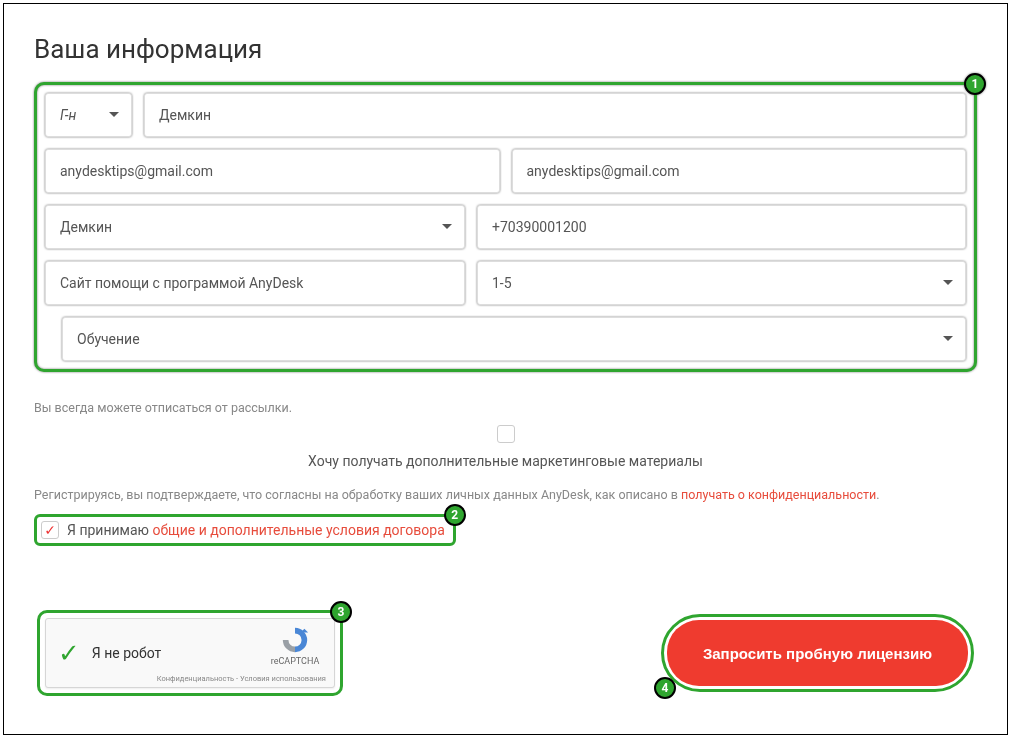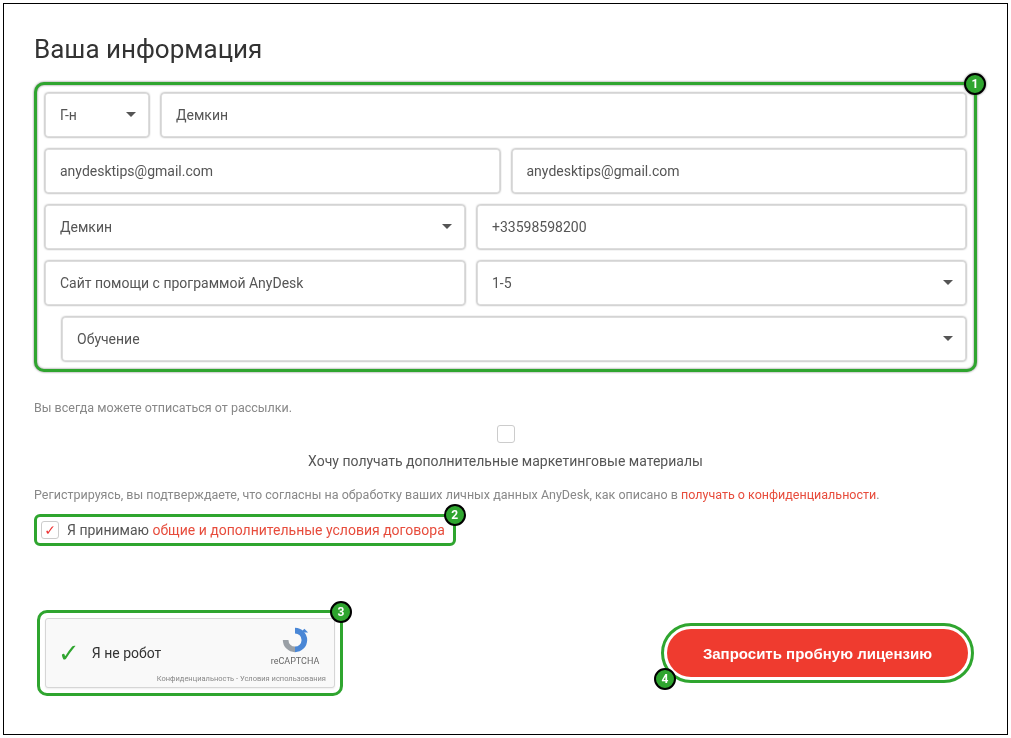--- a/index.html
+++ b/index.html
@@ -56,21 +56,21 @@
     content: "";
     position: absolute;
     right: 12px;
     top: 50%;
     transform: translateY(-3px);
     width: 0; height: 0;
     border-left: 5px solid transparent;
     border-right: 5px solid transparent;
     border-top: 5px solid #555;
   }
-  .w-title { width: 104px; }
+  .w-title { width: 87px; font-style: italic; }
   .w-first { flex: 1; }
   .w-last { flex: 1; }
   .w-half { flex: 1; }
   .w-full { width: 100%; }
 
   .badge {
     position: absolute;
     width: 22px; height: 22px;
     background: #2fa52f;
     border: 2px solid #000;
@@ -193,21 +193,21 @@
     border-radius: 40px;
     position: relative;
     padding: 3px;
   }
   .submit-btn {
     background: #ef3b2f;
     color: #fff;
     border: none;
     border-radius: 32px;
     padding: 0 36px;
-    height: 48px;
+    height: 66px;
     font-size: 15px;
     font-weight: 600;
     cursor: pointer;
     display: flex;
     align-items: center;
     justify-content: center;
   }
 </style>
 </head>
 <body>
@@ -222,21 +222,21 @@
       <div class="row">
         <div class="field select w-title">Г-н</div>
         <div class="field w-last">Демкин</div>
       </div>
       <div class="row">
         <div class="field w-half">anydesktips@gmail.com</div>
         <div class="field w-half">anydesktips@gmail.com</div>
       </div>
       <div class="row">
         <div class="field select" style="flex:0 0 420px;">Демкин</div>
-        <div class="field w-half">+33598598200</div>
+        <div class="field w-half">+70390001200</div>
       </div>
       <div class="row">
         <div class="field" style="flex:0 0 420px;">Сайт помощи с программой AnyDesk</div>
         <div class="field select w-half">1-5</div>
       </div>
       <div class="row">
         <div class="field select w-full">Обучение</div>
       </div>
     </div>
 

